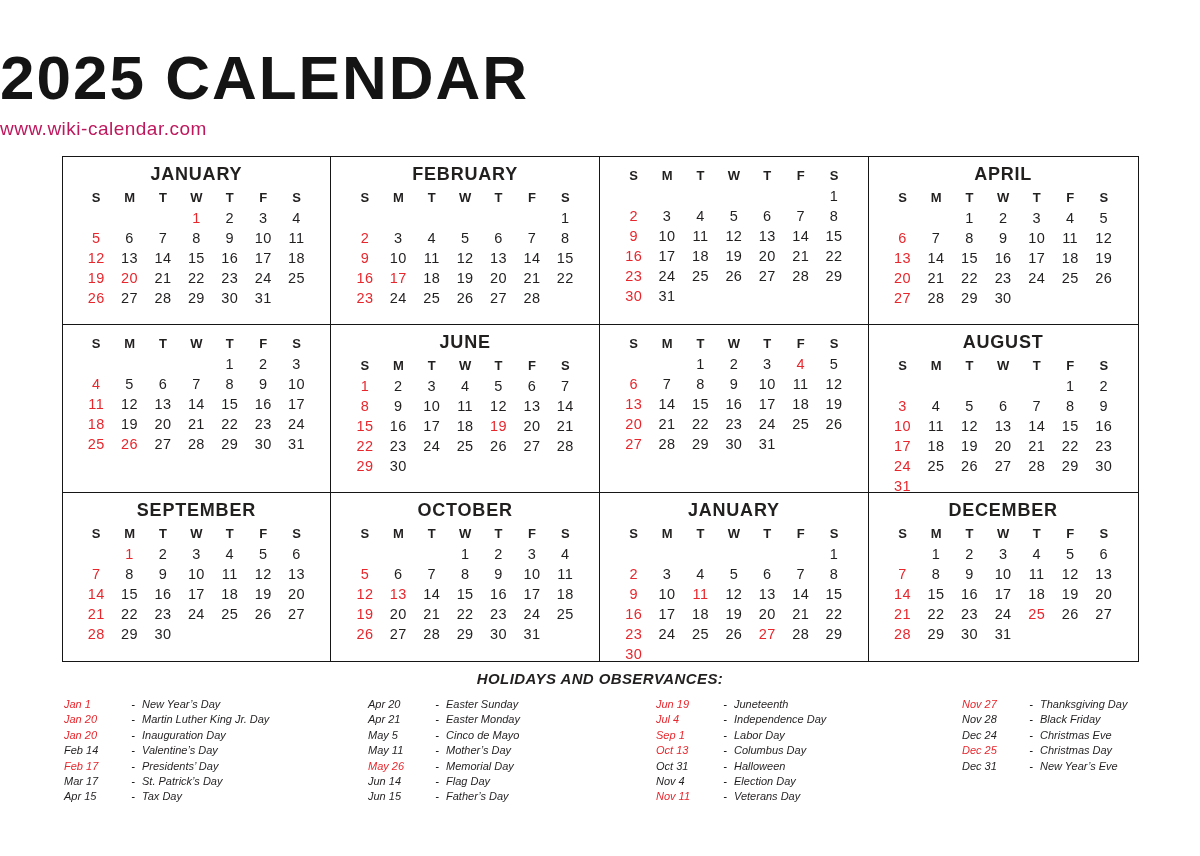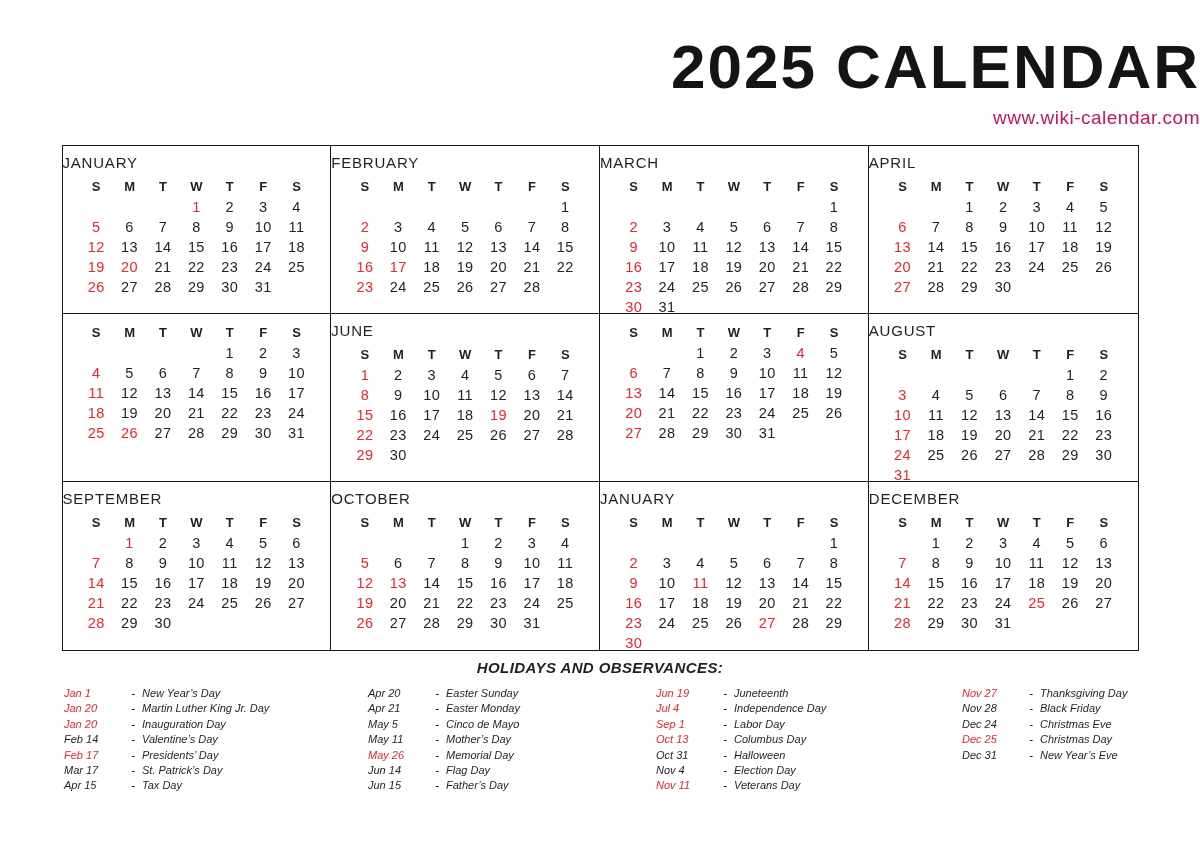--- a/index.html
+++ b/index.html
@@ -7,21 +7,21 @@
   html, body { margin: 0; padding: 0; }
   body {
     width: 1200px; height: 856px;
     background: #ffffff;
     color: var(--ink);
     font-family: "Liberation Sans", "DejaVu Sans", sans-serif;
     overflow: hidden;
   }
   .page { width: 1200px; height: 856px; position: relative; }
 
-  header { text-align: right; padding-top: 36px; }
+  header { text-align: left; padding-top: 47px; }
   .page-title {
     margin: 0;
     font-size: 62px;
     font-weight: 700;
     letter-spacing: 2px;
     line-height: 1.0;
     color: #141414;
   }
   .website-url {
     margin-top: 9px;
@@ -42,22 +42,23 @@
   .month-box {
     border-right: 1.5px solid var(--line);
     border-bottom: 1.5px solid var(--line);
     padding-top: 6px;
     overflow: hidden;
   }
   .month-box:nth-child(4n) { border-right: none; }
   .month-box:nth-child(n+9) { border-bottom: none; }
 
   .month-title {
-    font-size: 15px;
-    font-weight: 400;
+    text-align: center;
+    font-size: 18px;
+    font-weight: 700;
     letter-spacing: 0.8px;
     line-height: 22px;
   }
   table.month-table {
     width: calc(100% - 34px);
     margin: 1px auto 0 auto;
     border-collapse: collapse;
     table-layout: fixed;
   }
   table.month-table th {
@@ -249,21 +250,20 @@
               <td></td>
               <td></td>
               <td></td>
               <td></td>
               <td></td>
             </tr>
           </tbody>
         </table>
       </div>
       <div class="month-box">
-        <div class="month-title">MARCH</div>
         <table class="month-table">
           <thead>
             <tr>
               <th>S</th>
               <th>M</th>
               <th>T</th>
               <th>W</th>
               <th>T</th>
               <th>F</th>
               <th>S</th>

